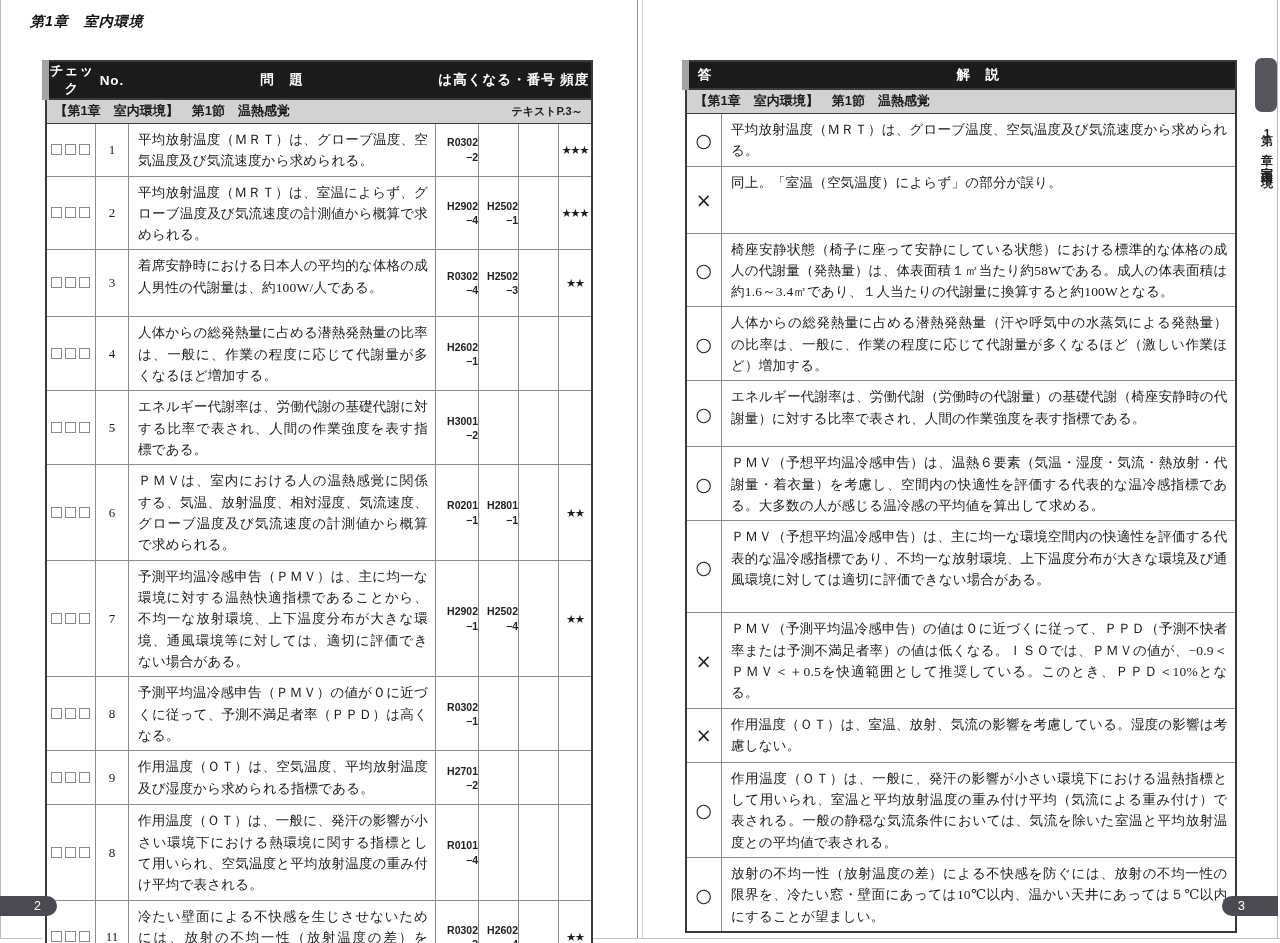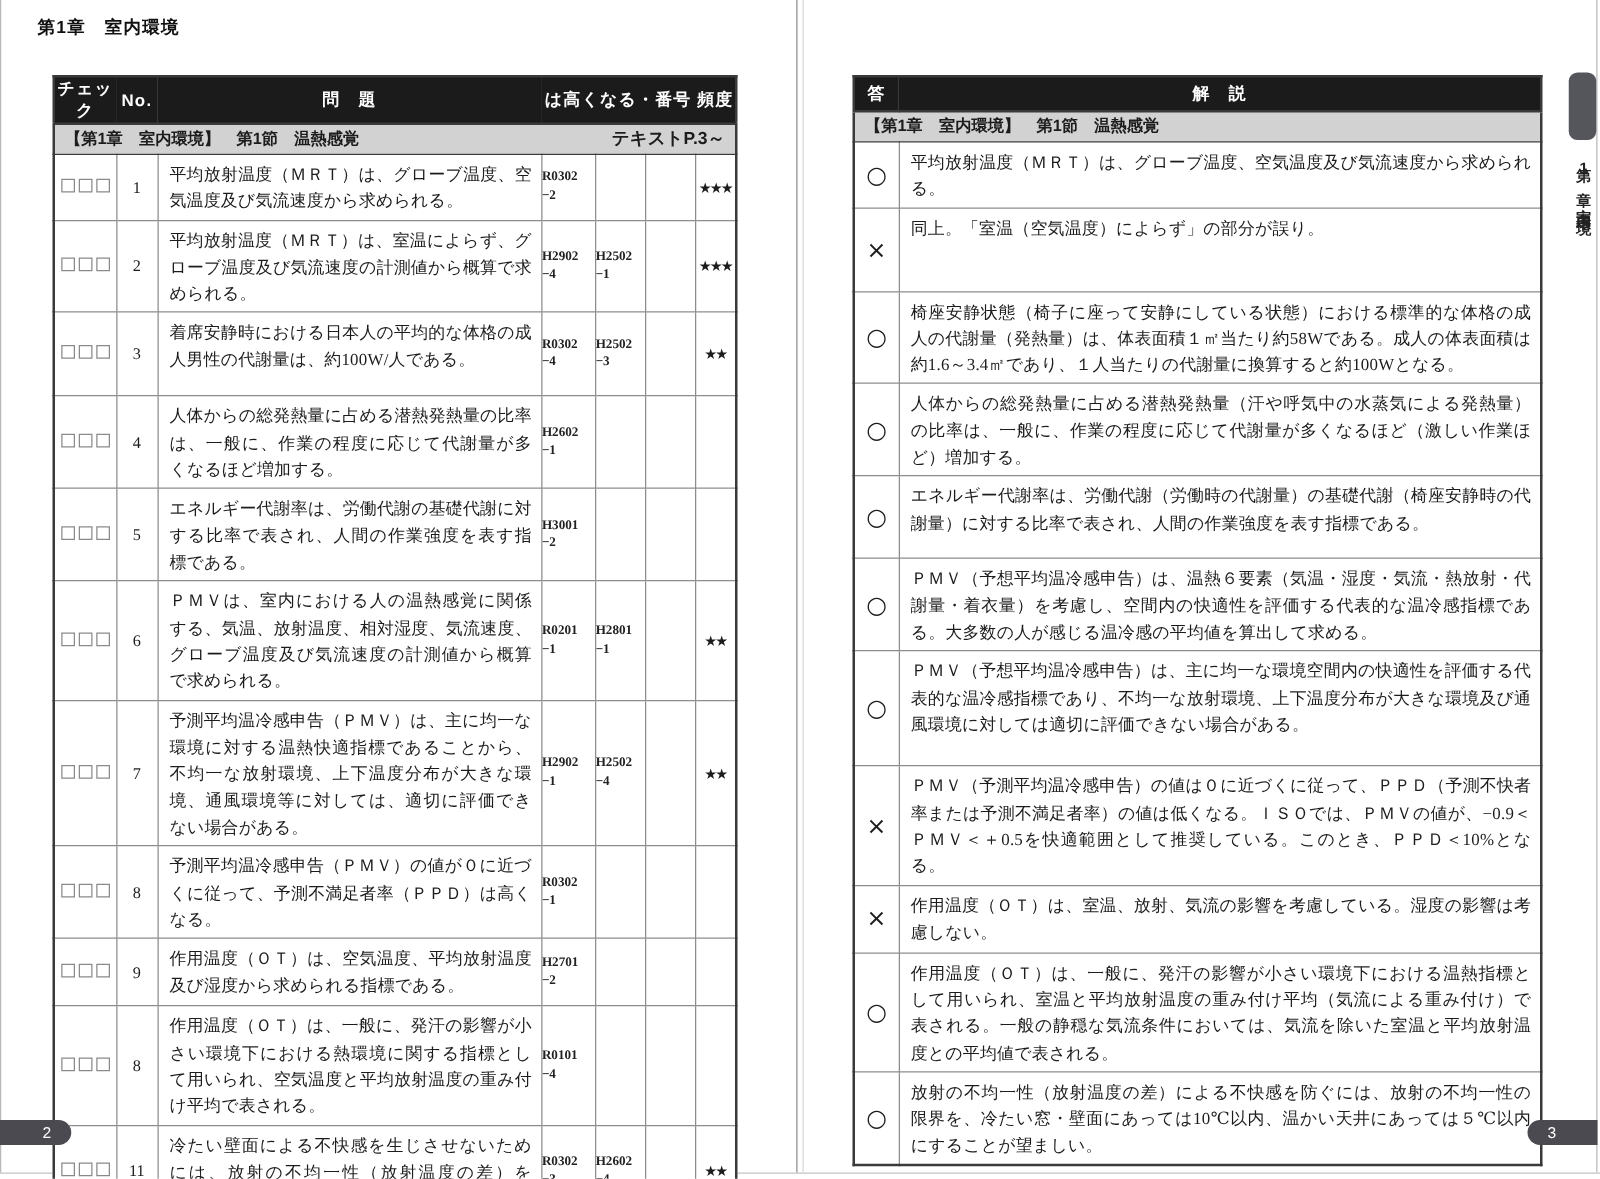--- a/index.html
+++ b/index.html
@@ -10,58 +10,58 @@
   .edge { position: absolute; background: #b9b9b9; }
   #edge-left   { left: 0; top: 0; width: 1px; height: 938px; }
   #edge-right  { left: 1277px; top: 0; width: 1px; height: 938px; }
   #edge-bottom { left: 0; top: 938px; width: 1280px; height: 1px; background:#c3c3c3; }
   #gutter-a { left: 637px; top: 0; width: 1px; height: 938px; background: #8f8f8f; }
   #gutter-b { left: 642px; top: 0; width: 1px; height: 938px; background: #d8d8d8; }
 
   
   .chapter-header { position: absolute; left: 30px; top: 13px;
     font-family: "Liberation Sans","DejaVu Sans",sans-serif; font-weight: bold;
-    font-size: 14px; letter-spacing: 1px; color:#111; }
+    font-size: 14px; letter-spacing: 1px; color:#111;font-style:italic; }
 
   
   table { border-collapse: collapse; table-layout: fixed; position: absolute; top: 60px; background:#fff; }
   #question-table { left: 42px; width: 546px; }
   #answer-table   { left: 682px; width: 550px; }
   table, td, th { border: 1px solid #8d8d8d; }
   table { border: 2px solid #3a3a3a; }
   th { font-family: "Liberation Sans","DejaVu Sans",sans-serif; }
 
   tr.head { height: 28px; }
   tr.head th { background: #1b1b1b; color: #fff; font-size: 13.5px; font-weight: bold;
     letter-spacing: 1px; border: 1px solid #1b1b1b; border-left: 1px solid #f2f2f2; }
-  tr.head th:first-child { border-left: 1px solid #a3a3a3; }
+  tr.head th:first-child { border-left: 7px solid #a3a3a3; }
 
   tr.section { height: 24px; }
   tr.section td { background: #d2d2d2; border-top: 2px solid #3a3a3a; border-bottom: 1.5px solid #3a3a3a;
     font-family: "Liberation Sans","DejaVu Sans",sans-serif; font-weight: bold; font-size: 13px;
     padding: 0 8px; }
   .section-flex { display: flex; justify-content: space-between; align-items: center; }
-  .section-note { font-size: 14px; font-weight: bold; }
+  .section-note { font-size: 11px; font-weight: bold; }
 
   
   tr.h0{height:53px} tr.h1{height:67px} tr.h2{height:67px} tr.h3{height:67px}
   tr.h4{height:66px} tr.h5{height:68px} tr.h6{height:92px} tr.h7{height:66px}
   tr.h8{height:54px} tr.h9{height:83px} tr.h10{height:66px}
 
   td.chk { text-align: center; vertical-align: middle; }
   .cbx-group { display: inline-flex; gap: 3px; }
   .cbx { width: 11px; height: 11px; border: 1.3px solid #8a8a8a; background: #fff; display:inline-block; }
 
   td.no { text-align: center; vertical-align: middle; font-size: 13px; }
 
   td.q, td.ex { vertical-align: top; padding: 5px 7px 4px 9px; font-size: 13.5px;
     line-height: 1.58; text-align: justify; letter-spacing: 0.2px; }
 
-  td.yr { text-align: left; vertical-align: middle;
-    font-family: Liberation Serif, serif; font-weight: 600;
+  td.yr { text-align: right; vertical-align: middle;
+    font-family: Liberation Sans, sans-serif; font-weight: 600;
     font-size: 10.5px; line-height: 1.35; white-space: pre-line; color:#222; }
 
   td.st { text-align: center; vertical-align: middle; font-size: 11.5px; letter-spacing: -1.5px;
     font-family: "DejaVu Sans",sans-serif; }
 
   td.ans { text-align: center; vertical-align: middle; font-size: 19px; font-family:"DejaVu Sans",sans-serif; }
 
   
   .chapter-tab { position: absolute; left: 1255px; top: 58px; width: 22px; height: 54px;
     background: #55555c; border-radius: 7px; }

